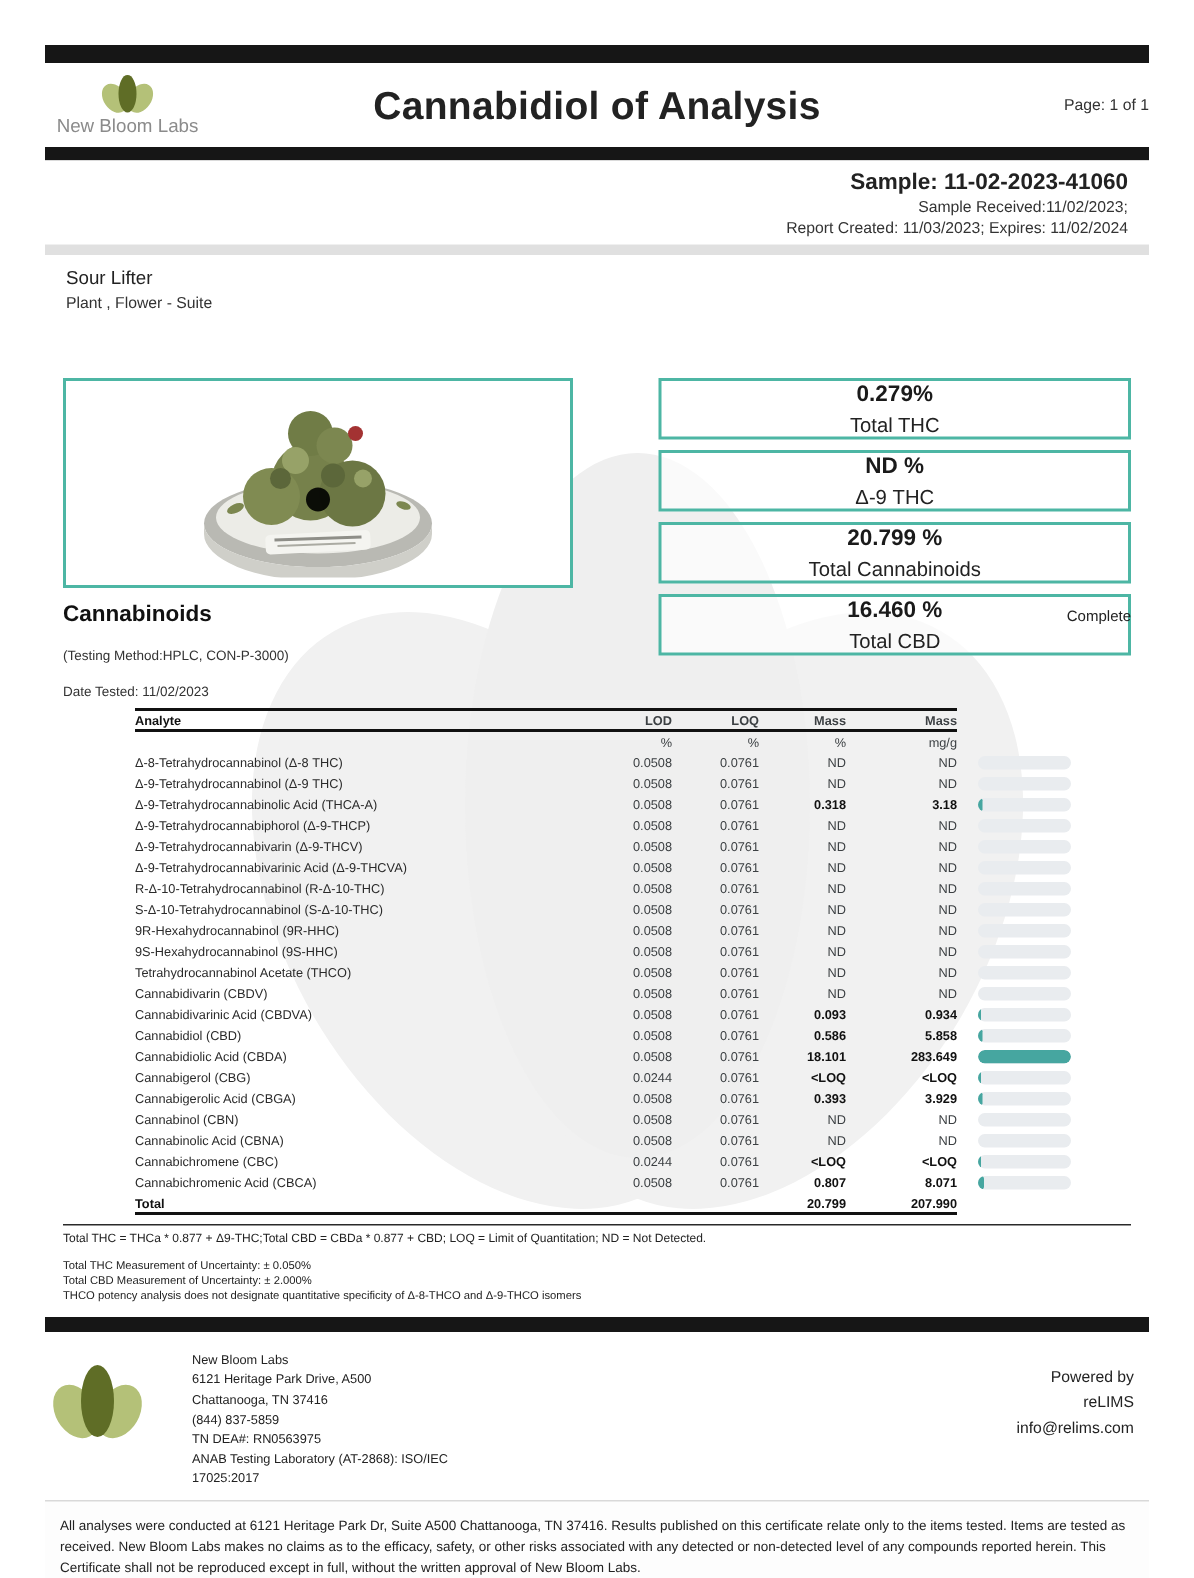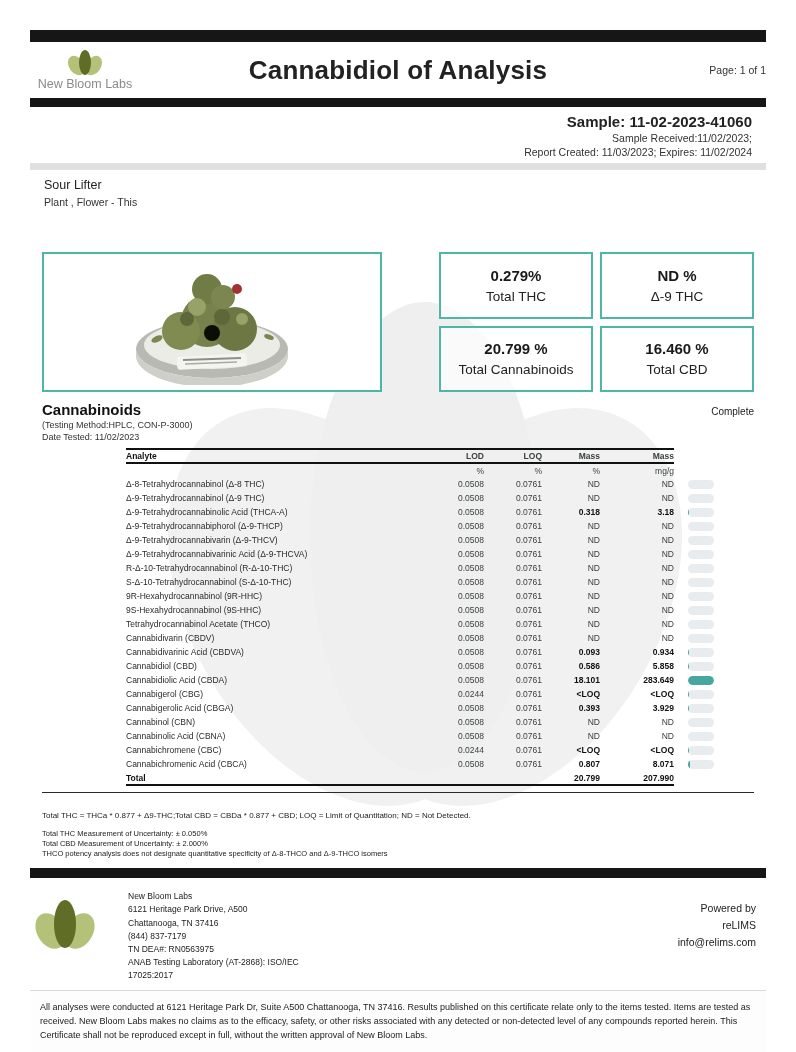--- a/index.html
+++ b/index.html
@@ -40,51 +40,51 @@
   
   .panel2{margin-top:16px;}
   .main-box{background:#fff; position:relative; overflow:hidden; padding:10px 12px;}
   .wm{position:absolute; border-radius:50%; z-index:0;}
   .wm-a{width:280px; height:430px; background:#f1f1f1; transform:rotate(-30deg); left:160px; top:150px;}
   .wm-b{width:280px; height:430px; background:#f1f1f1; transform:rotate(30deg); left:350px; top:150px;}
   .wm-c{width:230px; height:470px; background:#efefef; left:280px; top:60px;}
   .main-content{position:relative; z-index:1;}
   .summary-row{display:flex; gap:9px; height:140px;}
   .photo-box{flex:0 0 340px; border:2px solid var(--accent); background:#fff; display:flex; align-items:center; justify-content:center;}
-  .summary-grid{flex:1; display:grid; grid-template-columns:1fr 1fr; grid-template-rows:1fr 1fr; gap:7px;margin-left:48px;}
+  .summary-grid{flex:1; display:grid; grid-template-columns:1fr; grid-template-rows:1fr 1fr; gap:7px;margin-left:48px;}
   .sum-box{border:2px solid var(--accent); background:rgba(255,255,255,.65); display:flex; flex-direction:column; align-items:center; justify-content:center; gap:5px;}
   .sum-value{font-size:15px; font-weight:bold; color:#1a1a1a;}
   .sum-label{font-size:13.5px; color:#222;}
   
   .cann-head{margin-top:9px;}
   .cann-title-row{display:flex; justify-content:space-between; align-items:baseline;}
   .cann-title{font-size:15px; font-weight:bold; color:#111;}
   .cann-status{font-size:10px; color:#222;}
-  .cann-method,.cann-date{font-size:9px; color:#333; margin-top:2px;}
+  .cann-method,.cann-date{font-size:9px; color:#333; margin-top:14px;}
   .table{margin:6px 40px 0 48px;}
   .t-row{display:flex; align-items:center; height:14px;}
-  .t-main{flex:0 0 548px; display:grid; grid-template-columns:1fr 70px 58px 58px 74px; align-items:center; height:100%;margin-left:36px;}
+  .t-main{flex:0 0 548px; display:grid; grid-template-columns:1fr 70px 58px 58px 74px; align-items:center; height:100%;}
   .t-head .t-main{border-top:2px solid #111; border-bottom:2px solid #111; height:16px;}
   .t-head{height:16px;}
   .th{font-size:8.5px; font-weight:bold; color:#111;}
   .th-gray{color:#8f969c;}
   .t-units{height:13px;}
   .tu{font-size:8px;}
   .u-gray{color:#9aa0a6;}
   .u-dark{color:#333;}
   .c-analyte{font-size:8.5px; color:#2a2a2a; text-align:left; white-space:nowrap; overflow:hidden;}
   .c-num{font-size:8.5px; color:#3c4043; text-align:right;}
   .c-num.bold{font-weight:bold; color:#111;}
   .t-barwrap{width:78px; height:9px; margin-left:14px; background:var(--bar-bg); border-radius:5px; overflow:hidden;}
   .t-barfill{height:100%; width:0; background:var(--bar-fill); border-radius:5px;}
   .t-total{height:15px;align-items:center;}
   .t-total .t-main{border-bottom:2px solid #111; height:15px;}
   .t-total .c-analyte,.t-total .c-num{font-weight:bold; color:#111;}
   .full-rule{border-top:1.5px solid #2a2a2a; margin-top:6px;}
-  .fn-def{font-size:8px; color:#222; margin-top:18px;}
+  .fn-def{font-size:8px; color:#222; margin-top:4px;}
   .fn-small{margin-top:9px;}
   .fn-small div{font-size:7.5px; color:#222; line-height:1.3;}
   
   .footer{display:flex; align-items:flex-start; padding:8px 6px 4px 6px;}
   .f-left{display:flex; gap:34px;}
   .bloom-lg{position:relative; width:58px; height:50px; margin-top:14px;}
   .bloom-lg .leaf{position:absolute; bottom:0; width:27px; height:38px; background:var(--logo-leaf); border-radius:50%;}
   .bloom-lg .leaf-l{left:1px; transform:rotate(-30deg);}
   .bloom-lg .leaf-r{right:1px; transform:rotate(30deg);}
   .bloom-lg .core{position:absolute; left:50%; transform:translateX(-50%); bottom:2px; width:22px; height:48px; background:var(--logo-core); border-radius:50%;}
@@ -116,21 +116,21 @@
 <div class="bar bar2"></div>
 
 <div class="panel">
   <div class="whitebox samplebox">
     <div class="sample-id">Sample: 11-02-2023-41060</div>
     <div class="sample-meta">Sample Received:11/02/2023;</div>
     <div class="sample-meta">Report Created: 11/03/2023; Expires: 11/02/2024</div>
   </div>
   <div class="whitebox productbox">
     <div class="product-name">Sour Lifter</div>
-    <div class="product-type">Plant , Flower - This</div>
+    <div class="product-type">Plant , Flower - Suite</div>
   </div>
 </div>
 
 <div class="panel panel2">
   <div class="main-box">
     <div class="wm wm-a"></div>
     <div class="wm wm-b"></div>
     <div class="wm wm-c"></div>
 
     <div class="main-content">
@@ -511,21 +511,21 @@
   <div class="f-left">
     <div class="bloom-lg">
       <div class="leaf leaf-l"></div>
         <div class="leaf leaf-r"></div>
         <div class="core"></div>
     </div>
     <div class="address">
       <div>New Bloom Labs</div>
       <div>6121 Heritage Park Drive, A500</div>
       <div>Chattanooga, TN 37416</div>
-      <div>(844) 837-7179</div>
+      <div>(844) 837-5859</div>
       <div>TN DEA#: RN0563975</div>
       <div>ANAB Testing Laboratory (AT-2868): ISO/IEC</div>
       <div>17025:2017</div>
     </div>
   </div>
   <div class="f-right">
     <div>Powered by</div>
     <div>reLIMS</div>
     <div>info@relims.com</div>
   </div>

